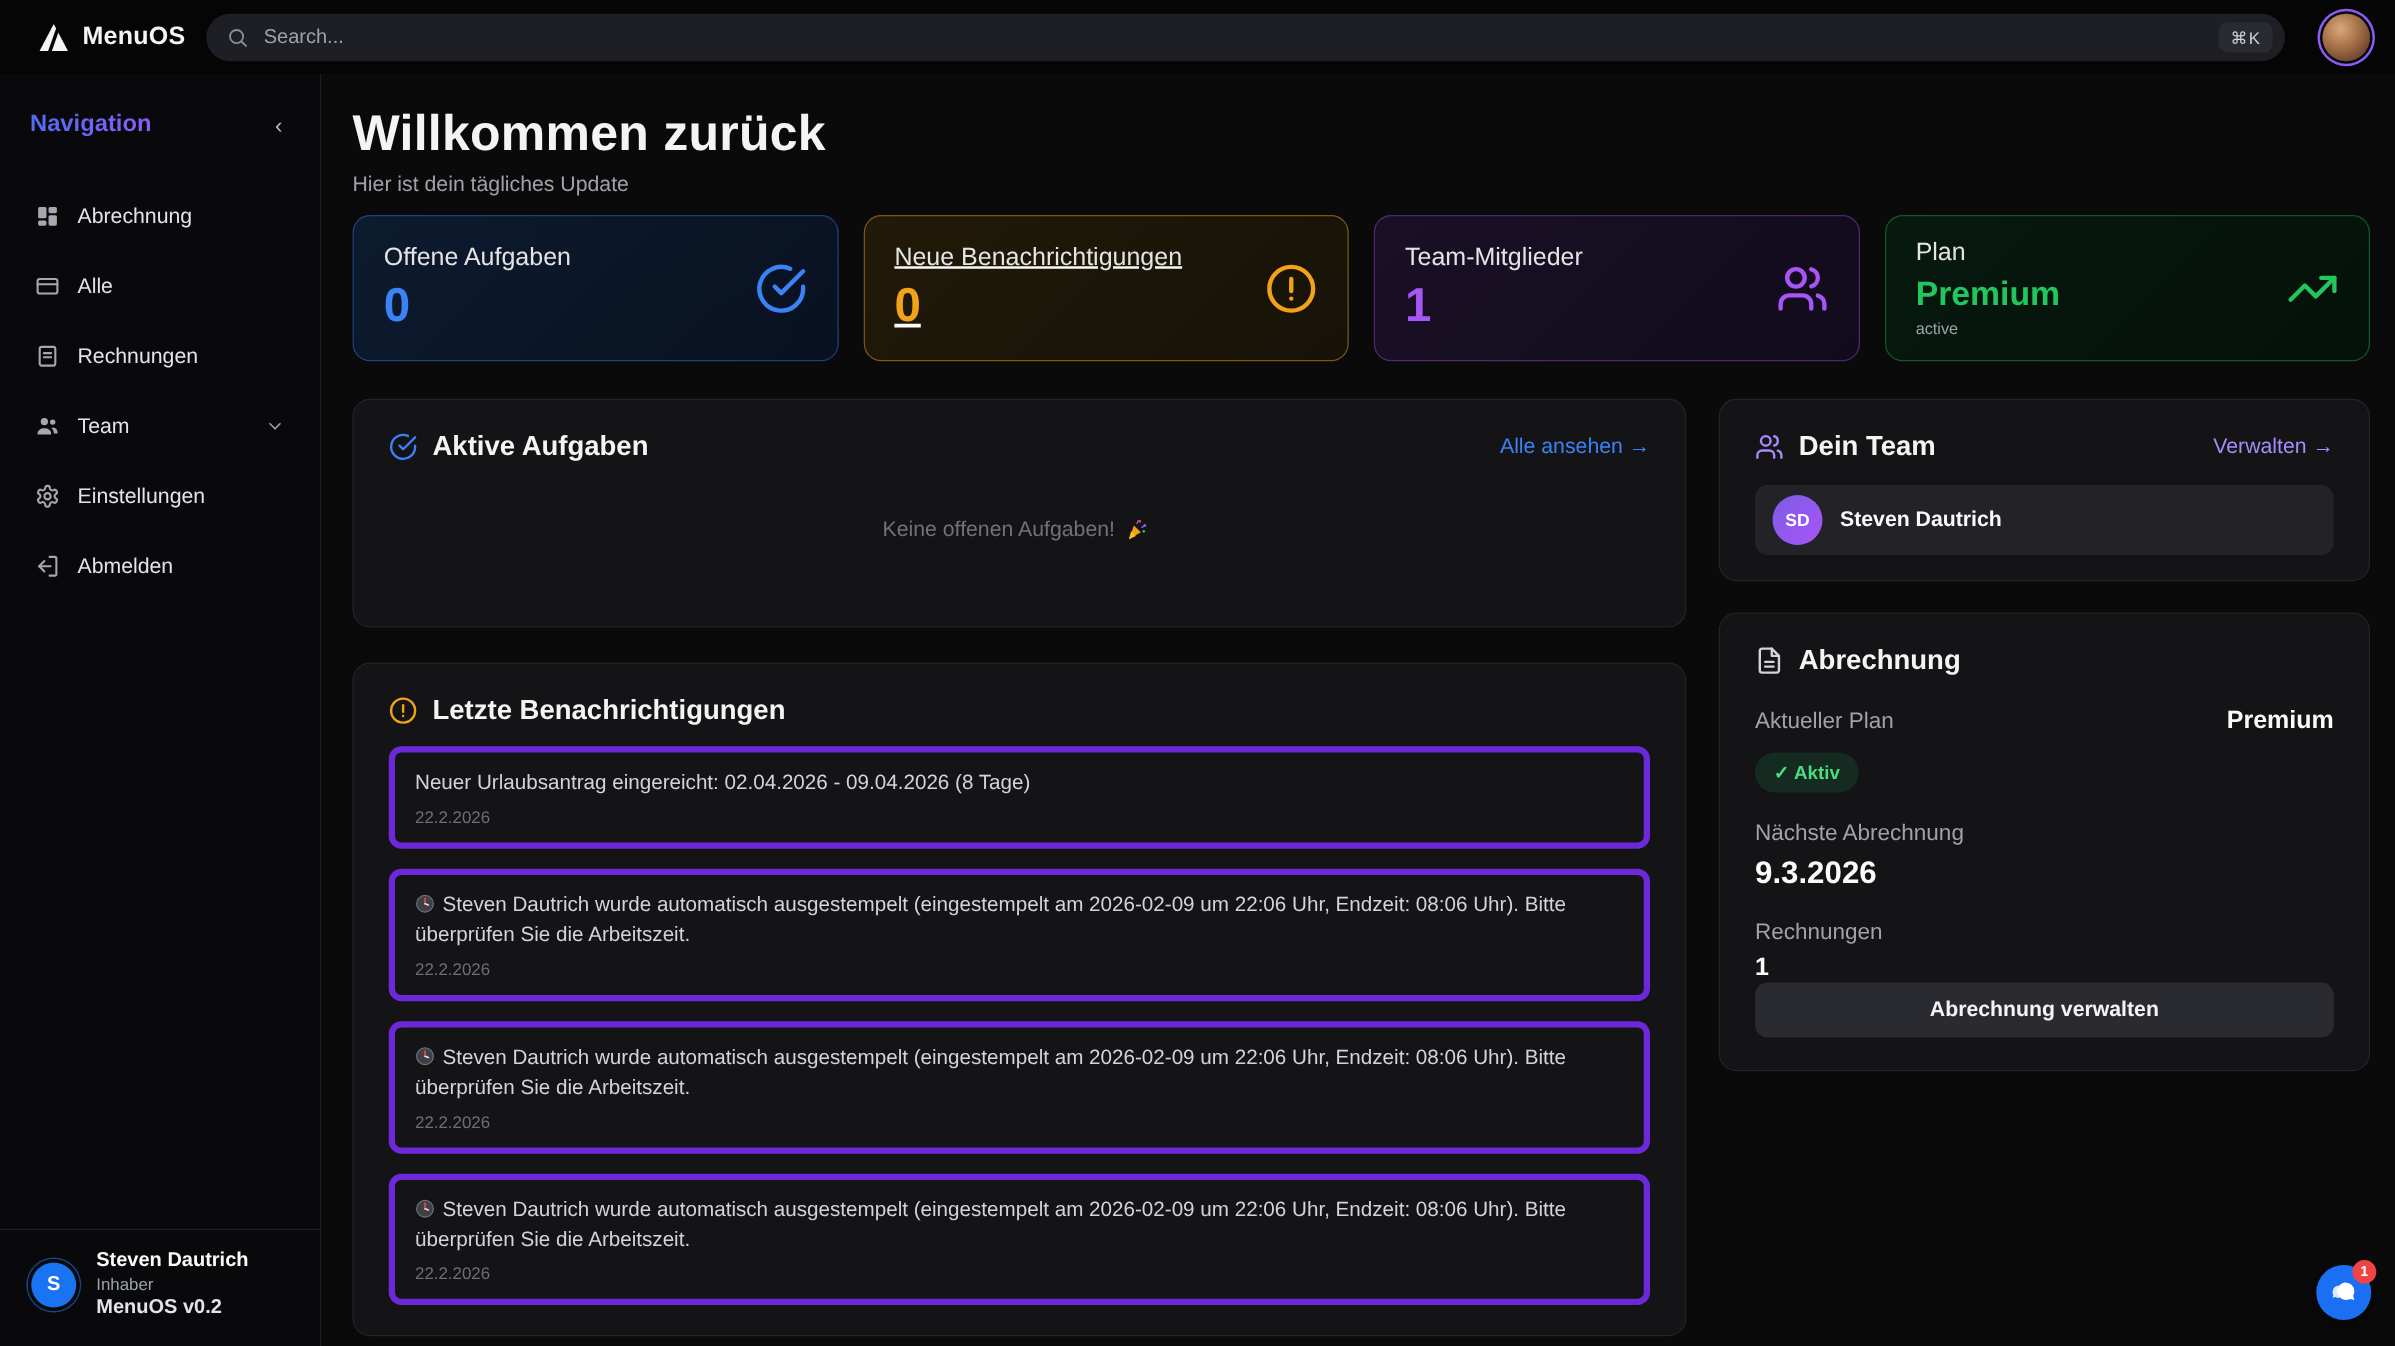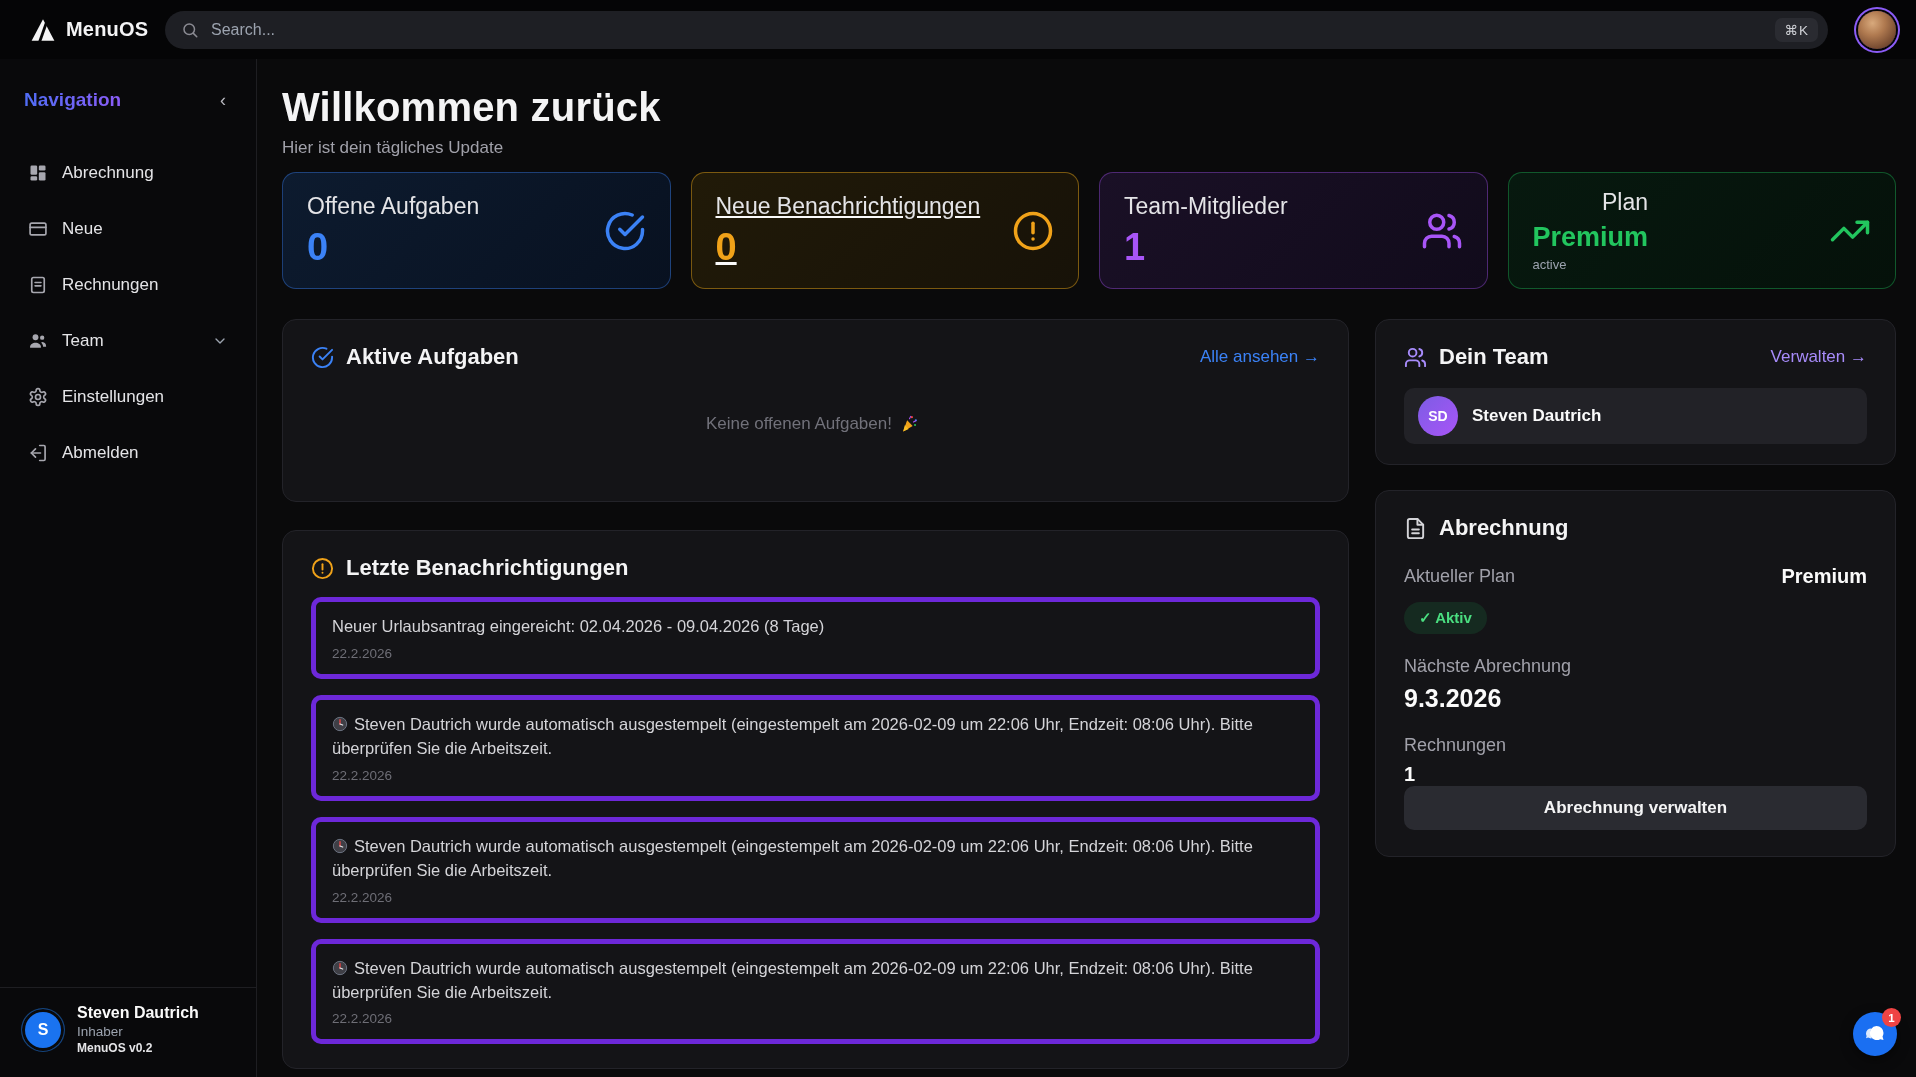--- a/index.html
+++ b/index.html
@@ -37,30 +37,30 @@
   .nav-item .nicon { width:20px; height:20px; color:#a7a7af; display:inline-flex; flex:none; }
   .nav-item .grow { flex:1; }
   .nav-item .chev { color:#9ca3af; width:16px; height:16px; display:inline-flex; }
   .side-user { margin-top:auto; border-top:1px solid #1e1e22; padding:16px 22px 22px 22px;
     display:flex; align-items:center; gap:13px; }
   .side-avatar { width:42px; height:42px; border-radius:50%; background:#1a73f0; color:#fff; font-size:16px;
     font-weight:600; display:flex; align-items:center; justify-content:center; flex:none;
     box-shadow:inset 0 0 0 3px #0a0a0b, 0 0 0 1px #15457e; }
   .su-name { font-size:16px; font-weight:700; color:#fafafa; }
   .su-role { font-size:13.5px; color:#9ca3af; margin-top:2px; }
-  .su-ver { font-size:12px; font-weight:700; color:#e4e4e7; margin-top:2px; }
+  .su-ver { font-size:16px; font-weight:700; color:#e4e4e7; margin-top:2px; }
 
   
   .main { flex:1; padding:26px 20px 0 25px; overflow:hidden; background:#0a0a0b; }
   h1.welcome { font-size:40px; font-weight:800; letter-spacing:.2px; color:#f4f4f5; }
   .subtitle { font-size:17px; color:#a1a1aa; margin-top:8px; }
 
   .stats { display:grid; grid-template-columns:repeat(4,1fr); gap:20px; margin-top:14px; }
   .stat { height:117px; border-radius:14px; padding:18px 24px; display:flex; align-items:center; justify-content:space-between; }
-  .stat .slabel { font-size:23px; color:#e4e4e7;text-align:right; }
+  .stat .slabel { font-size:20px; color:#e4e4e7; }
   .stat .svalue { font-size:38px; font-weight:700; margin-top:6px; }
   .stat .ssub { font-size:13px; color:#9ca3af; margin-top:4px; }
   .stat .bigicon { width:42px; height:42px; display:inline-flex; flex:none; }
   .stat-blue  { background:linear-gradient(135deg,#0d1b2f 0%,#081120 100%); border:1px solid rgba(59,130,246,.40); }
   .stat-blue .svalue, .stat-blue .bigicon { color:#3b82f6; }
   .stat-amber { background:linear-gradient(135deg,#211a08 0%,#171208 100%); border:1px solid rgba(217,155,24,.50);text-decoration:underline; }
   .stat-amber .svalue, .stat-amber .bigicon { color:#f0a219; }
   .stat-purple{ background:linear-gradient(135deg,#1a1026 0%,#110b1b 100%); border:1px solid rgba(168,85,247,.38); }
   .stat-purple .svalue, .stat-purple .bigicon { color:#a855f7; }
   .stat-green { background:linear-gradient(135deg,#07190f 0%,#05110a 100%); border:1px solid rgba(34,197,94,.38); }
@@ -169,21 +169,21 @@
           </span>
           <span>Abrechnung</span>
         </div>
         <div class="nav-item">
           <span class="nicon">
             <svg viewBox="0 0 24 24" fill="none" stroke="currentColor" stroke-width="2" stroke-linecap="round" stroke-linejoin="round">
                 <rect x="2.5" y="5" width="19" height="14" rx="2"></rect>
                 <line x1="2.5" y1="10" x2="21.5" y2="10"></line>
               </svg>
           </span>
-          <span>Neue</span>
+          <span>Alle</span>
         </div>
         <div class="nav-item">
           <span class="nicon">
             <svg viewBox="0 0 24 24" fill="none" stroke="currentColor" stroke-width="2" stroke-linecap="round" stroke-linejoin="round">
                 <rect x="4.5" y="3" width="15" height="18" rx="2"></rect>
                 <line x1="8.5" y1="9" x2="15.5" y2="9"></line>
                 <line x1="8.5" y1="13" x2="15.5" y2="13"></line>
               </svg>
           </span>
           <span>Rechnungen</span>

